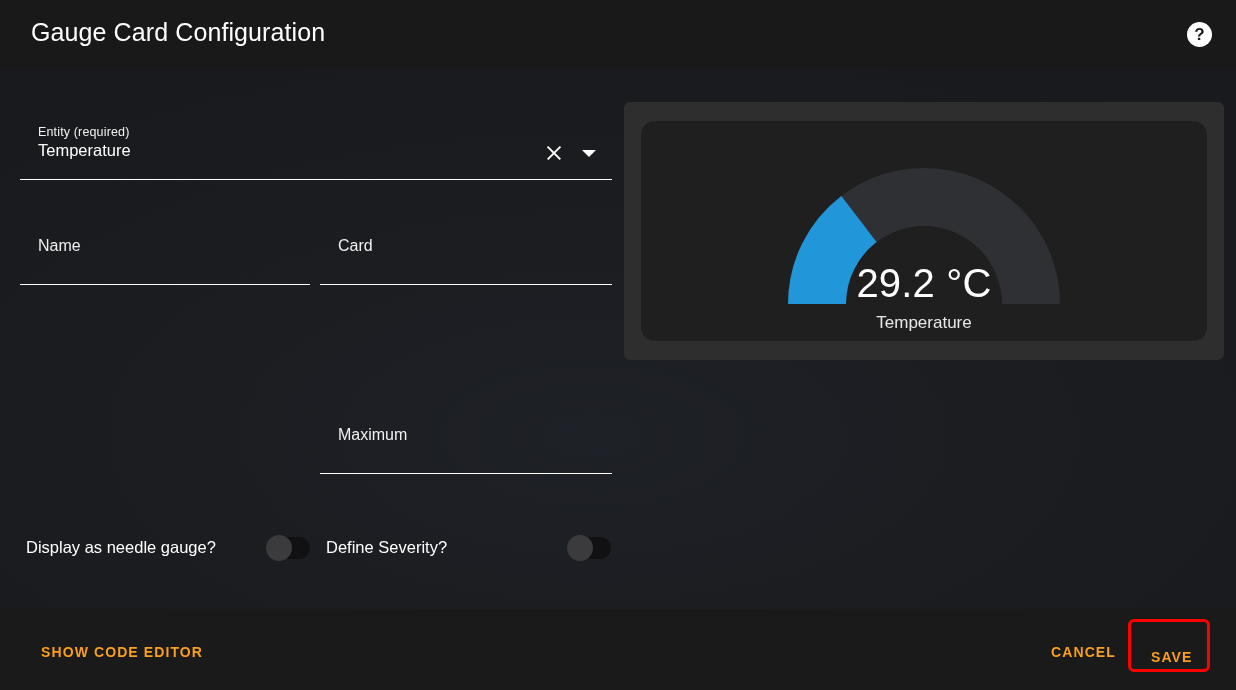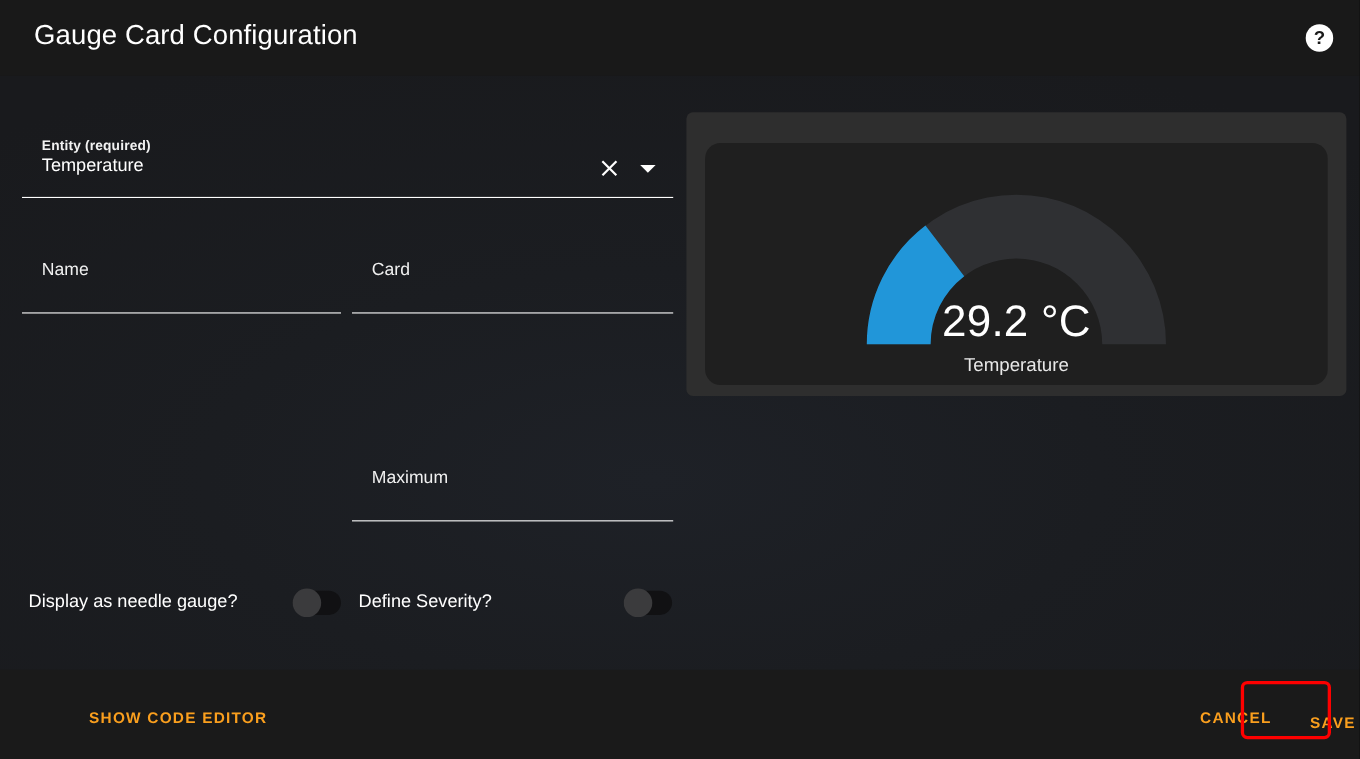--- a/index.html
+++ b/index.html
@@ -95,21 +95,20 @@
     width: 100%;
   }
   .field-label-small {
     position: absolute;
     left: 18px;
     top: 0px;
     font-size: 12.5px;
     color: #f2f2f2;
     letter-spacing: .15px;
     white-space: nowrap;
-    font-weight: bold;
   }
   .field-value {
     position: absolute;
     left: 18px;
     top: 16px;
     font-size: 16.5px;
     color: #ffffff;
     white-space: nowrap;
   }
   .field-placeholder {
@@ -181,21 +180,21 @@
     left: 624px;
     top: 33px;
     width: 600px;
     height: 258px;
     background: #2e2e2e;
     border-radius: 6px;
   }
   .gauge-card {
     position: absolute;
     left: 17px;
-    top: 28px;
+    top: 19px;
     width: 566px;
     height: 220px;
     background: #1f1f1f;
     border-radius: 14px;
     overflow: hidden;
   }
   .gauge-wrap {
     position: absolute;
     left: 50%;
     transform: translateX(-50%);
@@ -237,21 +236,20 @@
     position: absolute;
     font-size: 14px;
     font-weight: 700;
     letter-spacing: 1.1px;
     color: #fa9f1e;
     cursor: pointer;
     background: none;
     border: none;
     padding: 8px;
     font-family: "Liberation Sans", sans-serif;
-    margin-left: 40px;
   }
   #show-code-editor { left: 33px; top: 27px; }
   #cancel-button { left: 1043px; top: 27px; }
   #save-button {
     left: 1143px;
     top: 32px;
   }
   .highlight-box {
     position: absolute;
     left: 1128px;

